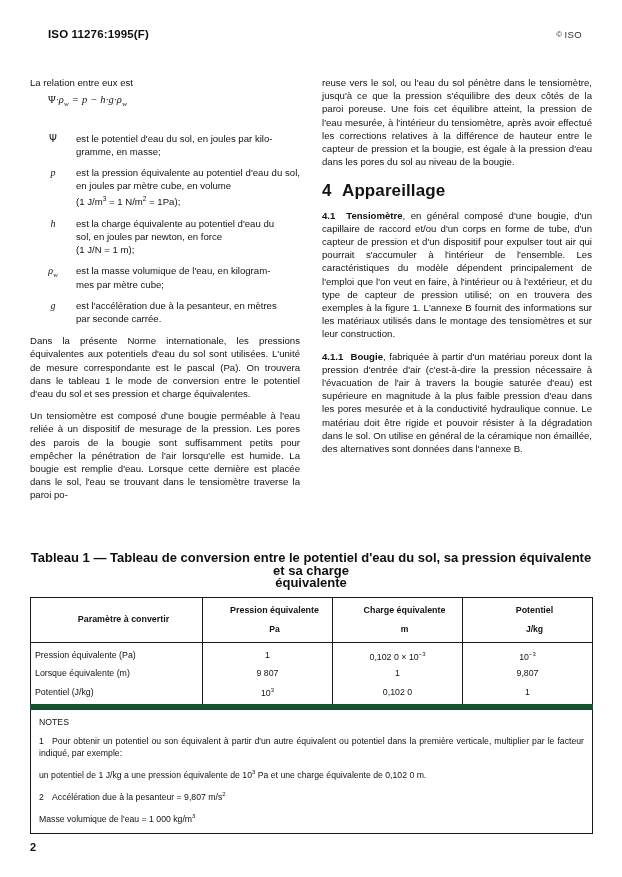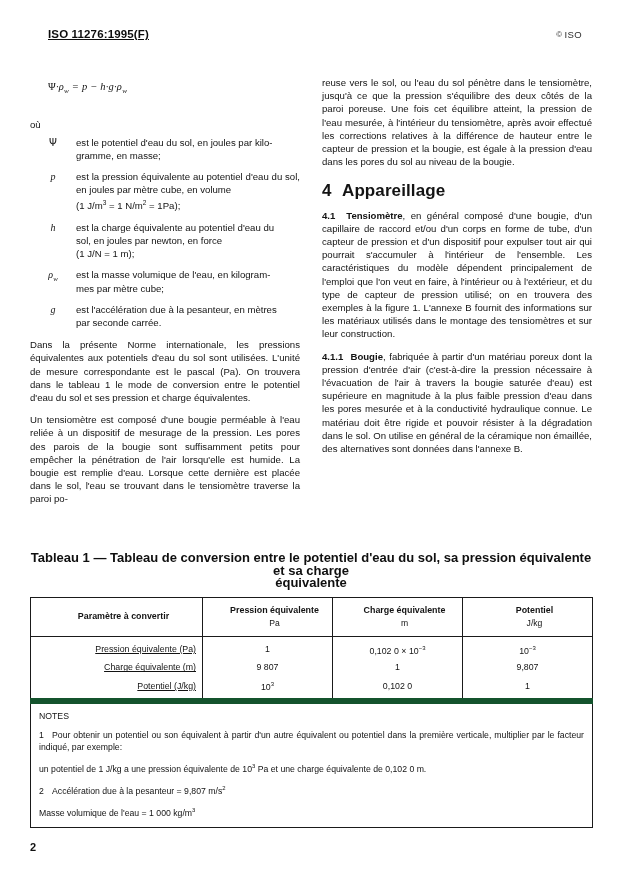--- a/index.html
+++ b/index.html
@@ -31,21 +31,20 @@
     height: 16px;
     display: flex;
     justify-content: space-between;
     align-items: baseline;
   }
   .runhead-left {
     font-size: 11.5px;
     font-weight: bold;
     letter-spacing: 0.15px;
     color: #0d0d0d;
-    text-decoration: underline;
   }
   .runhead-right {
     font-size: 9.5px;
     color: #2c2c2c;
     letter-spacing: 0.4px;
   }
   .copy-mark {
     font-size: 8px;
     vertical-align: 1px;
     margin-right: 2px;
@@ -158,38 +157,38 @@
     font-weight: bold;
     text-align: center;
     padding: 6px 4px 6px 18px;
     line-height: 13px;
     font-size: 8.9px;
   }
   table.conv th.left {
   }
   table.conv th .unit {
     display: block;
-    font-weight: normal;
+    font-weight: bold;
+    margin-top: 6px;
     font-size: 8.6px;
   }
   table.conv td {
     padding: 2.5px 6px;
     line-height: 12px;
     text-align: center;
     border-left: 1px solid #1a1a1a;
     border-right: 1px solid #1a1a1a;
     border-top: none;
     border-bottom: none;
   }
   table.conv tr.first-body td { padding-top: 5px; }
   table.conv tr.last-body td { padding-bottom: 5px; border-bottom: 6px solid #14532d; }
   table.conv td.rowhead {
-    text-align: right;
-    padding-left: 15px;
-    text-decoration: underline;
+    text-align: left;
+    padding-left: 4px;
   }
   .notes-cell {
     border-top: 1px solid #1a1a1a !important;
     border-bottom: 1px solid #1a1a1a !important;
     text-align: left !important;
     padding: 6px 8px 8px 8px !important;
     font-size: 8.7px;
     line-height: 12px;
   }
   .notes-title {
@@ -223,26 +222,26 @@
     <div class="runhead-left">ISO 11276:1995(F)</div>
     <div class="runhead-right">
       <span class="copy-mark">©</span><span>ISO</span>
     </div>
   </div>
 
   <div class="columns">
 
     <div class="col">
 
+      <p class="p-tight nojust">La relation entre eux est</p>
 
       <div class="formula">
         <span class="up">Ψ</span>·ρ<sub>w</sub> = <i>p</i> − <i>h</i>·<i>g</i>·ρ<sub>w</sub>
       </div>
 
-      <p class="p-tight nojust">où</p>
 
       <div class="deflist">
 
         <div class="defrow">
           <div class="defsym greek">Ψ</div>
           <div class="defbody">est le potentiel d'eau du sol, en joules par kilo-<br>gramme, en masse;</div>
         </div>
 
         <div class="defrow">
           <div class="defsym">p</div>
@@ -324,21 +323,21 @@
       <tbody>
 
         <tr class="first-body">
           <td class="rowhead">Pression équivalente (Pa)</td>
           <td>1</td>
           <td><span>0,102 0 × 10</span><sup>−3</sup></td>
           <td><span>10</span><sup>−3</sup></td>
         </tr>
 
         <tr>
-          <td class="rowhead">Charge équivalente (m)</td>
+          <td class="rowhead">Lorsque équivalente (m)</td>
           <td>9 807</td>
           <td>1</td>
           <td>9,807</td>
         </tr>
 
         <tr class="last-body">
           <td class="rowhead">Potentiel (J/kg)</td>
           <td><span>10</span><sup>3</sup></td>
           <td>0,102 0</td>
           <td>1</td>

